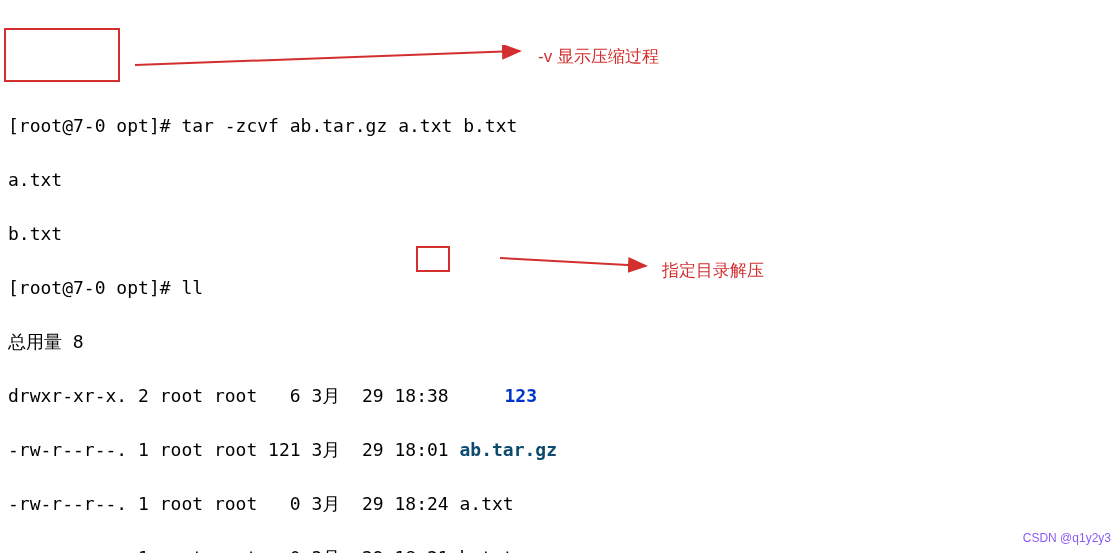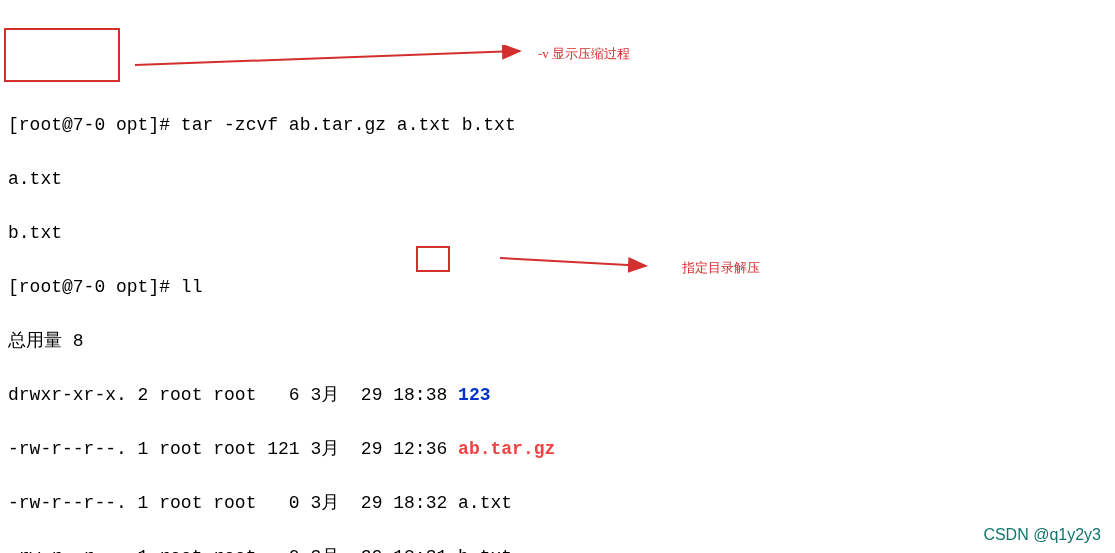--- a/index.html
+++ b/index.html
@@ -14,66 +14,66 @@
       background: white;
       color: black;
       padding: 4px 8px;
       width: 1115px;
       height: 553px;
       position: relative;
       white-space: pre;
     }
     .term-line {
       display: block;
-      font-family: Liberation Mono, monospace;
     }
     .dir-color {
       color: #0033cc;
       font-weight: bold;
+      margin-left: 45px;
     }
     .archive-color {
-      color: #ef4444;
+      color: #0c4a6e;
       font-weight: bold;
     }
     .annotation {
       color: #d32f2f;
-      font-family: Liberation Serif, serif;
-      font-size: 13px;
+      font-family: Liberation Sans, sans-serif;
+      font-size: 17px;
       white-space: nowrap;
     }
     .red-box {
       border: 2px solid #d32f2f;
       position: absolute;
       background: transparent;
     }
     .arrow-svg {
       position: absolute;
     }
     .watermark {
       position: absolute;
-      right: 14px;
+      right: 4px;
       bottom: 6px;
       font-family: sans-serif;
-      font-size: 16px;
-      color: #0f766e;
+      font-size: 12px;
+      color: #8b5cf6;
     }
   </style>
 </head>
 <body>
 
 
 
 <span class="term-line"><span>[root@7-0 opt]# </span><span>tar -zcvf ab.tar.gz a.txt b.txt</span></span>
 <span class="term-line">a.txt</span>
 <span class="term-line">b.txt</span>
 <span class="term-line"><span>[root@7-0 opt]# </span><span>ll</span></span>
 <span class="term-line">总用量 8</span>
 <span class="term-line"><span>drwxr-xr-x. 2 root root   6 3月  29 18:38 </span><span class="dir-color">123</span></span>
-<span class="term-line"><span>-rw-r--r--. 1 root root 121 3月  29 12:36 </span><span class="archive-color">ab.tar.gz</span></span>
-<span class="term-line">-rw-r--r--. 1 root root   0 3月  29 18:32 a.txt</span>
+<span class="term-line"><span>-rw-r--r--. 1 root root 121 3月  29 18:01 </span><span class="archive-color">ab.tar.gz</span></span>
+<span class="term-line">-rw-r--r--. 1 root root   0 3月  29 18:24 a.txt</span>
 <span class="term-line">-rw-r--r--. 1 root root   0 3月  29 18:31 b.txt</span>
 
 
 
 
 
 
 
 
 
@@ -100,18 +100,18 @@
 
 
 <svg class="arrow-svg" style="left:498px; top:250px; width:155px; height:25px;">
   <defs>
     <marker id="arrowhead2" markerWidth="10" markerHeight="8" refX="9" refY="4" orient="auto">
       <polygon points="0 0, 10 4, 0 8" fill="#d32f2f"></polygon>
     </marker>
   </defs>
   <line x1="2" y1="8" x2="148" y2="16" stroke="#d32f2f" stroke-width="2" marker-end="url(#arrowhead2)"></line>
 </svg>
-<span class="annotation" style="position:absolute; left:682px; top:258px;">指定目录解压</span>
+<span class="annotation" style="position:absolute; left:662px; top:258px;">指定目录解压</span>
 
 <span class="watermark">CSDN @q1y2y3</span>
 
 
 
 
 </body></html>

